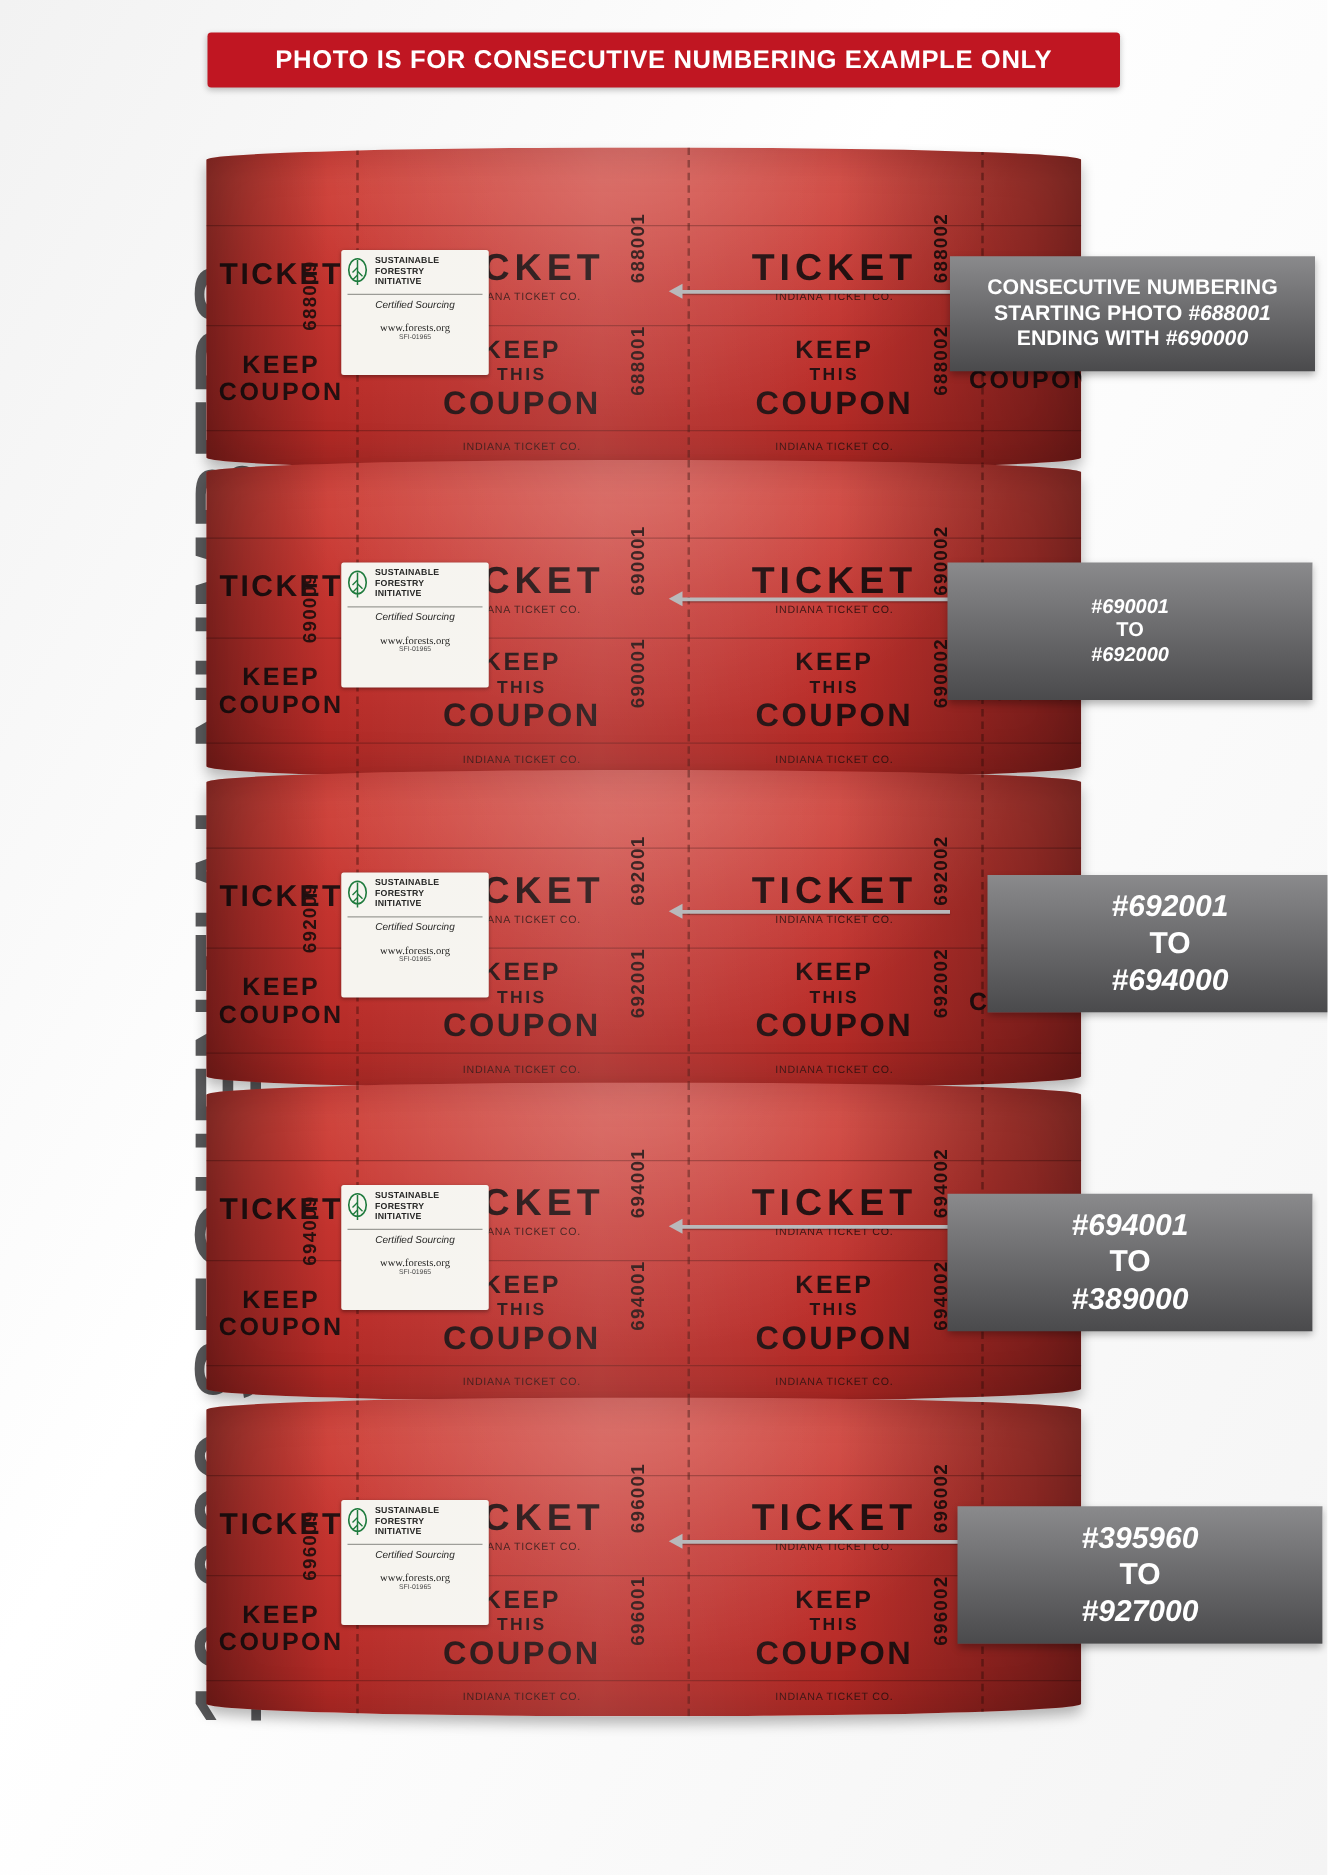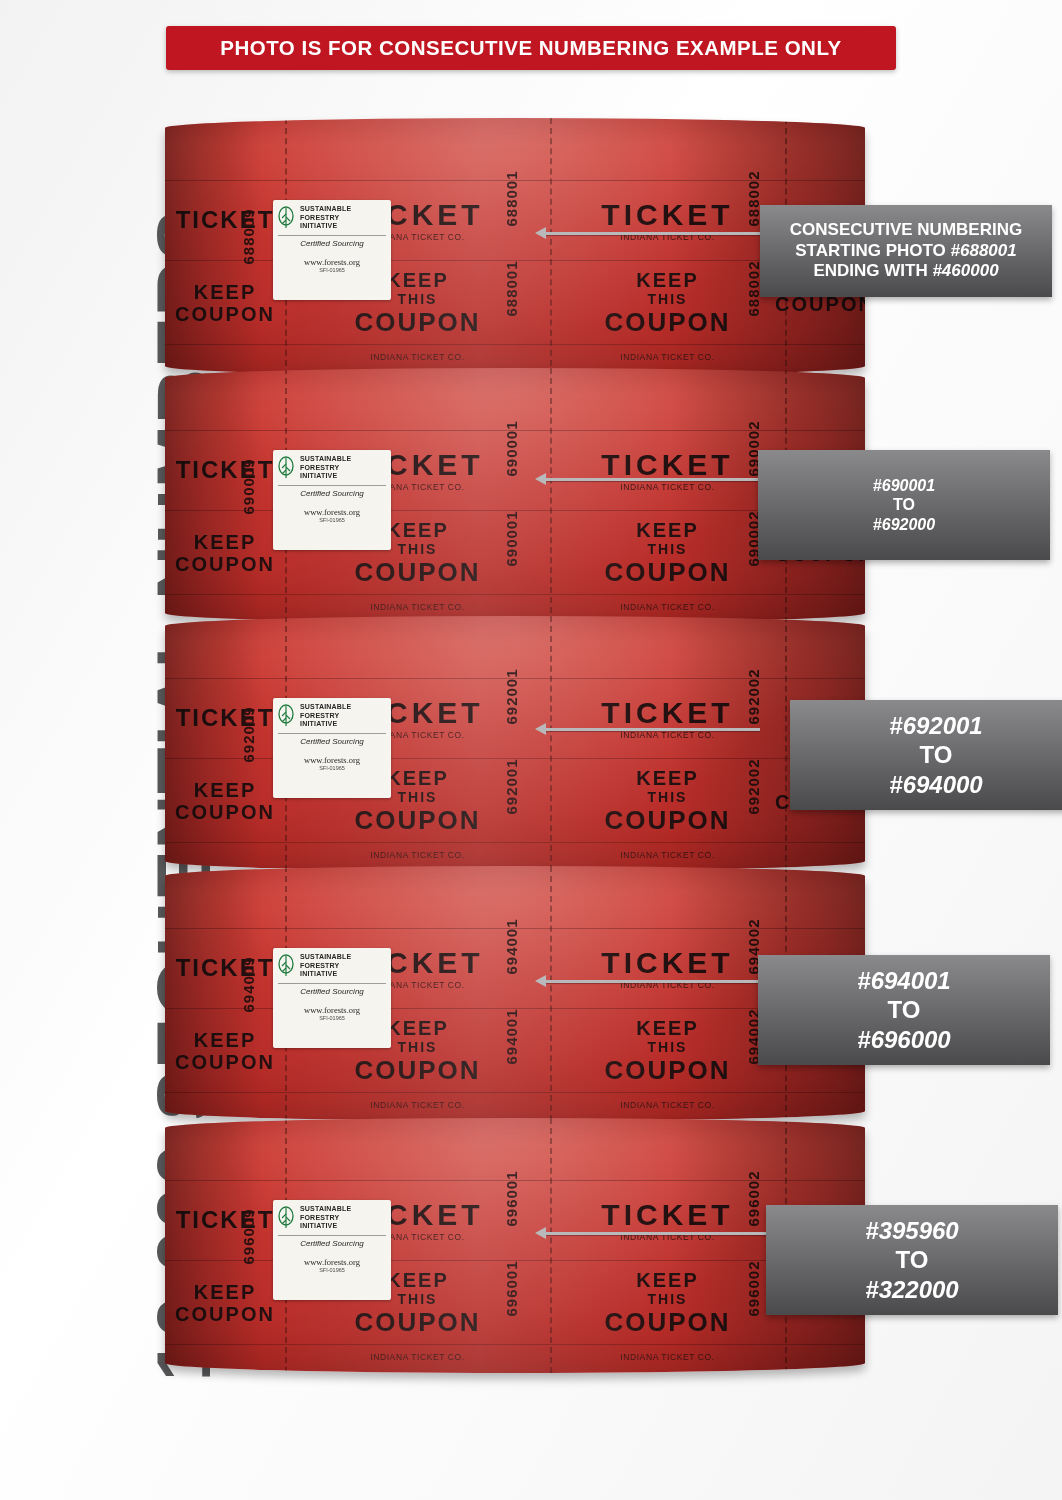--- a/index.html
+++ b/index.html
@@ -590,42 +590,42 @@
   <div class="leader" style="left:545px;top:1232px;width:222px;"></div>
 
   <div class="callout" id="callout-0">
     <div>CONSECUTIVE NUMBERING</div>
     <div>
       <span>STARTING PHOTO</span>
       <em>#688001</em>
     </div>
     <div>
       <span>ENDING WITH</span>
-      <em>#460000</em>
+      <em>#690000</em>
     </div>
   </div>
 
   <div class="callout" id="callout-1">
     <em>#690001</em>
     <span>TO</span>
     <em>#692000</em>
   </div>
 
   <div class="callout" id="callout-2">
     <em>#692001</em>
     <span>TO</span>
     <em>#694000</em>
   </div>
 
   <div class="callout" id="callout-3">
     <em>#694001</em>
     <span>TO</span>
-    <em>#696000</em>
+    <em>#389000</em>
   </div>
 
   <div class="callout" id="callout-4">
     <em>#395960</em>
     <span>TO</span>
-    <em>#322000</em>
+    <em>#927000</em>
   </div>
 
 
 </div>
 
 </body></html>

